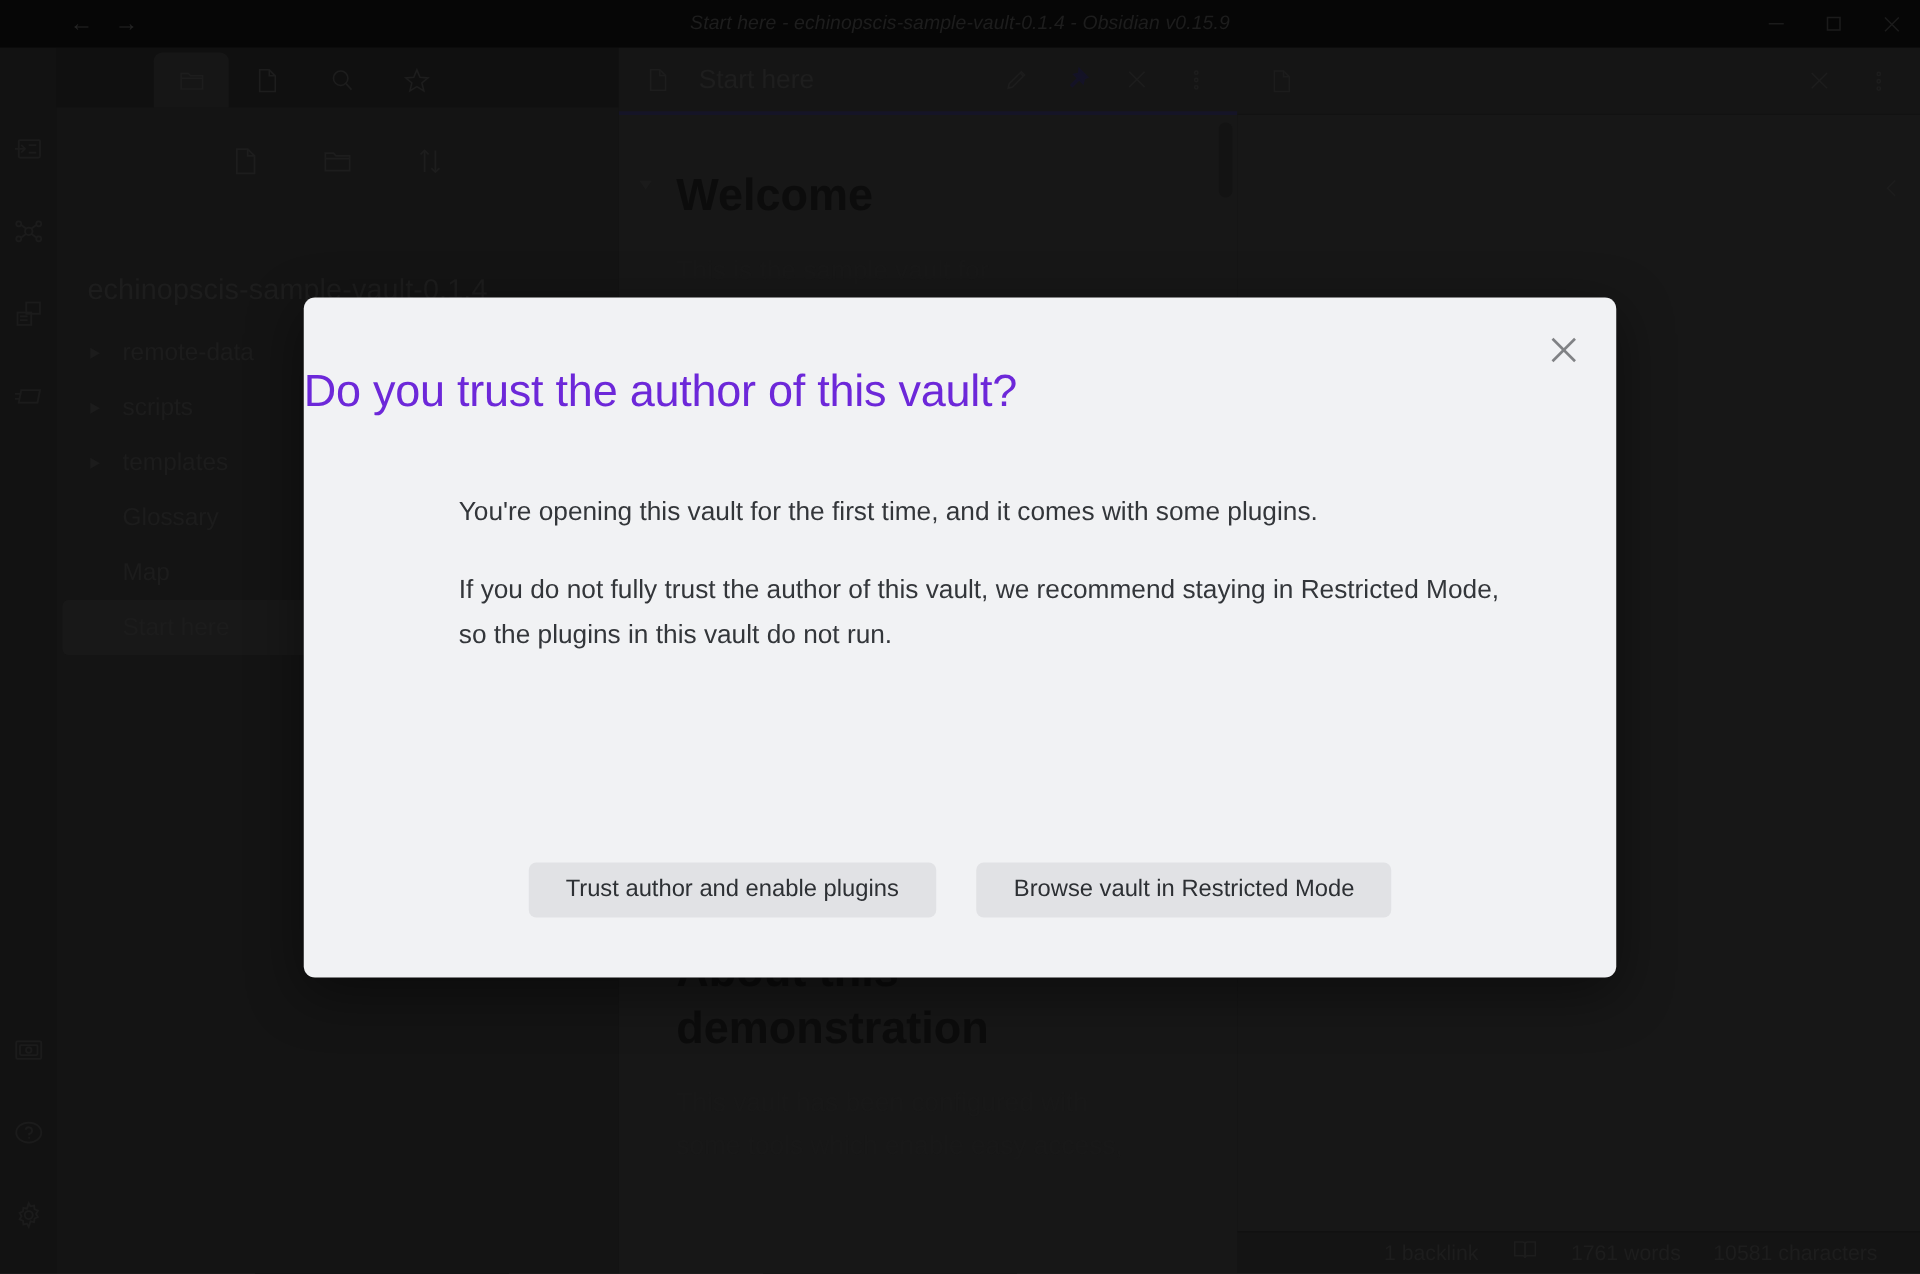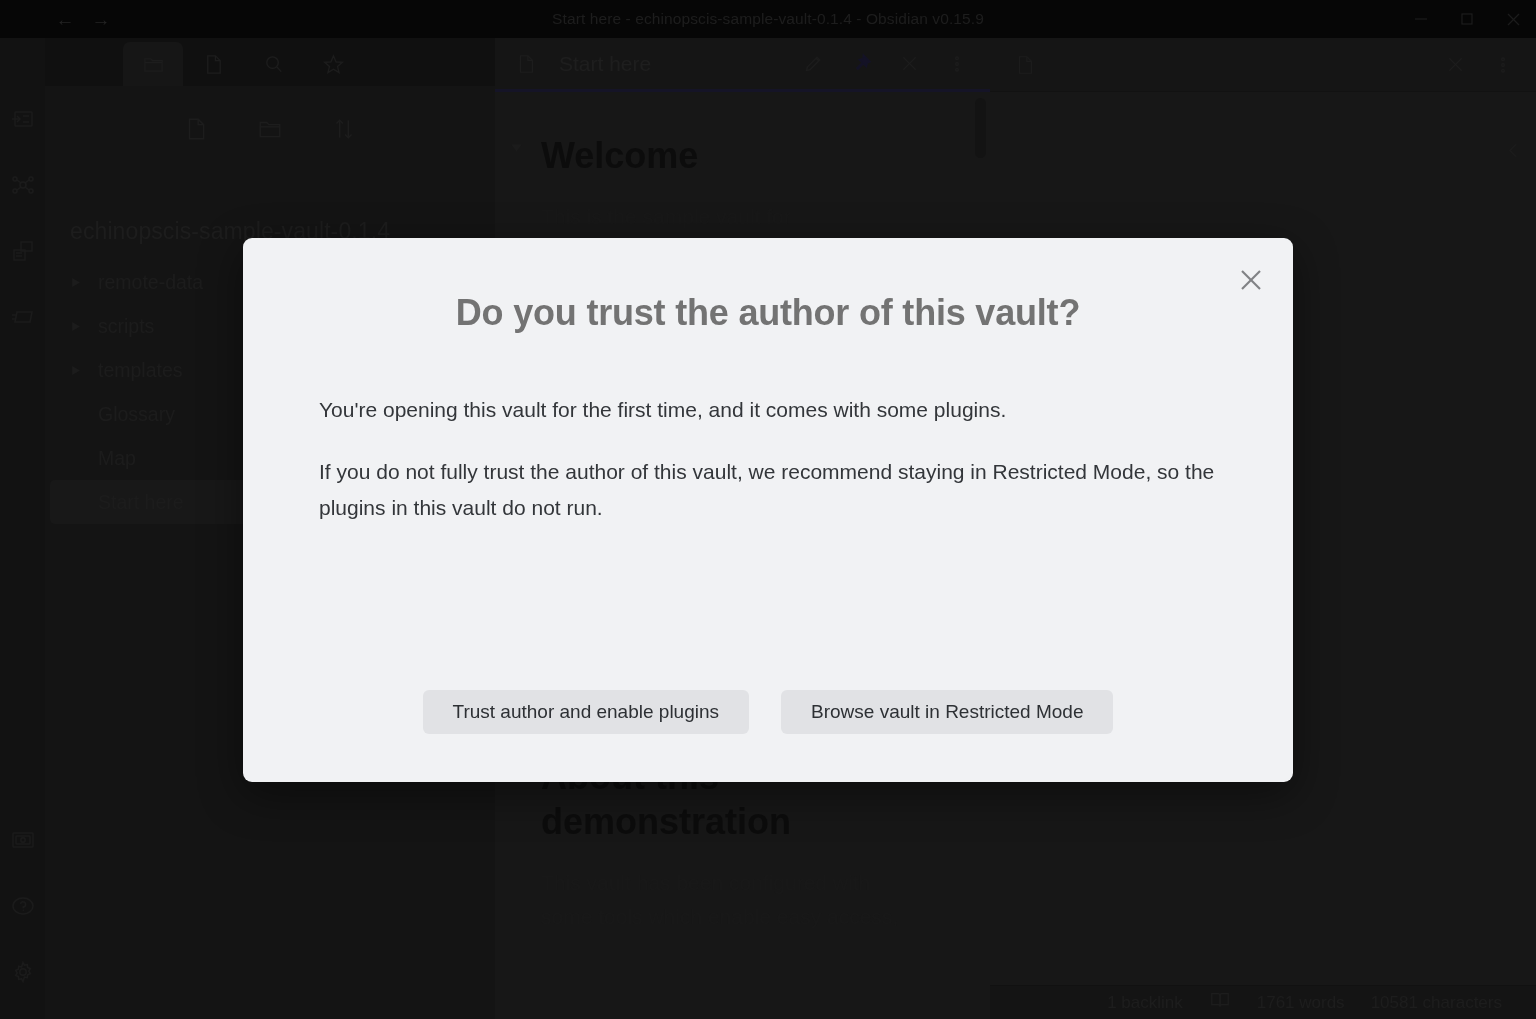--- a/index.html
+++ b/index.html
@@ -45,20 +45,21 @@
     cursor: pointer;
   }
   .title-text {
     position: absolute;
     left: 0; right: 0;
     text-align: center;
     font-size: 15.5px;
     color: #3d3d3d;
     letter-spacing: 0.1px;
     pointer-events: none;
+    font-style: italic;
   }
   .win-controls {
     position: absolute;
     right: 0; top: 0;
     height: 38px;
     display: flex;
     align-items: center;
   }
   .win-btn {
     width: 46px; height: 38px;
@@ -352,36 +353,36 @@
     position: absolute;
     top: 22px; right: 22px;
     width: 40px; height: 40px;
     display: flex; align-items: center; justify-content: center;
     cursor: pointer;
   }
   .modal-close svg { stroke: #808285; fill: none; stroke-width: 2.1; }
   .modal-title {
     position: absolute;
     top: 54px; left: 0; right: 0;
-    text-align: center;
     font-size: 36px;
-    font-weight: 700;
-    color: #737373;
+    font-weight: 400;
+    color: #6d28d9;
     letter-spacing: -0.2px;
   }
   .modal-content {
     position: absolute;
     top: 154px; left: 76px;
     width: 900px;
   }
   .modal-p {
     font-size: 21px;
     line-height: 1.68;
     color: #33363a;
     margin-bottom: 27px;
+    margin-left: 48px;
   }
   .modal-p:last-child { margin-bottom: 0; }
   .modal-buttons {
     position: absolute;
     bottom: 48px; left: 0; right: 0;
     display: flex;
     justify-content: center;
     gap: 32px;
   }
   .modal-btn {

